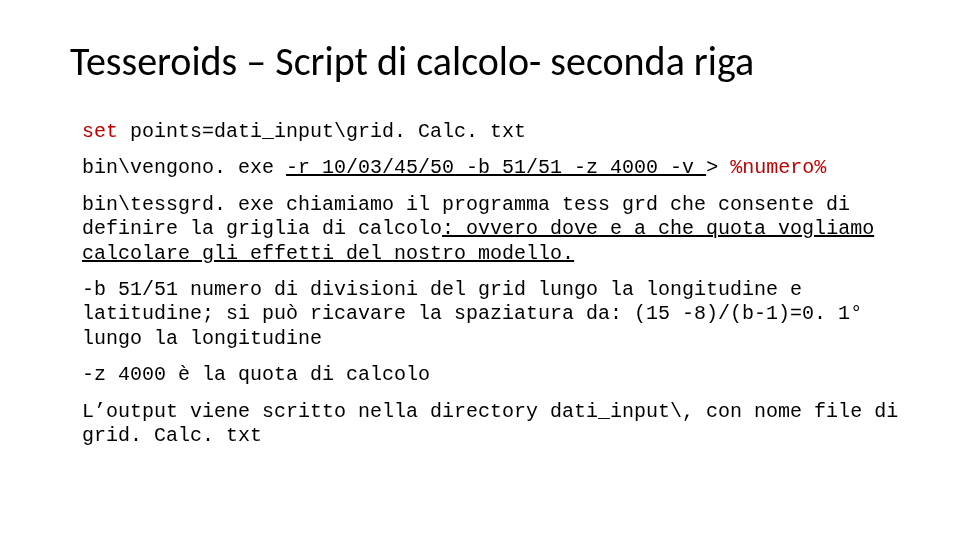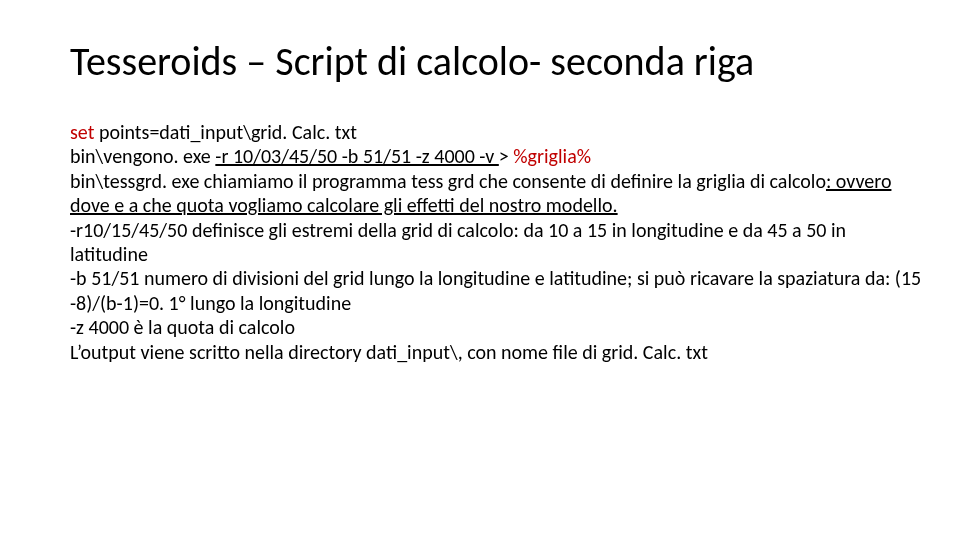--- a/index.html
+++ b/index.html
@@ -31,39 +31,39 @@
     line-height: 1.22;
     color: #000000;
   }
   .red {
     color: #c00000;
   }
   .u {
     text-decoration: underline;
   }
   .body p {
-    margin: 0;
+    margin: 12px;
+    font-family: Liberation Mono, monospace;
   }
 </style>
 </head>
 <body>
 
 <div class="slide">
 
   <h1 class="title">Tesseroids – Script di calcolo- seconda riga</h1>
 
   <div class="body">
 
     <p><span class="red">set </span><span>points=dati_input\grid. Calc. txt</span></p>
 
-    <p><span>bin\vengono. exe </span><span class="u">-r 10/03/45/50 -b 51/51 -z 4000 -v </span><span>&gt; </span><span class="red">%griglia%</span></p>
+    <p><span>bin\vengono. exe </span><span class="u">-r 10/03/45/50 -b 51/51 -z 4000 -v </span><span>&gt; </span><span class="red">%numero%</span></p>
 
     <p><span>bin\tessgrd. exe chiamiamo il programma tess grd che consente di definire la griglia di calcolo</span><span class="u">: ovvero dove e a che quota vogliamo calcolare gli effetti del nostro modello.</span></p>
 
-    <p>-r10/15/45/50 definisce gli estremi della grid di calcolo: da 10 a 15 in longitudine e da 45 a 50 in latitudine</p>
 
     <p>-b 51/51 numero di divisioni del grid lungo la longitudine e latitudine; si può ricavare la spaziatura da: (15 -8)/(b-1)=0. 1° lungo la longitudine</p>
 
     <p>-z 4000 è la quota di calcolo</p>
 
 
     <p>L’output viene scritto nella directory dati_input\, con nome file di grid. Calc. txt</p>
 
   </div>
 </div>

